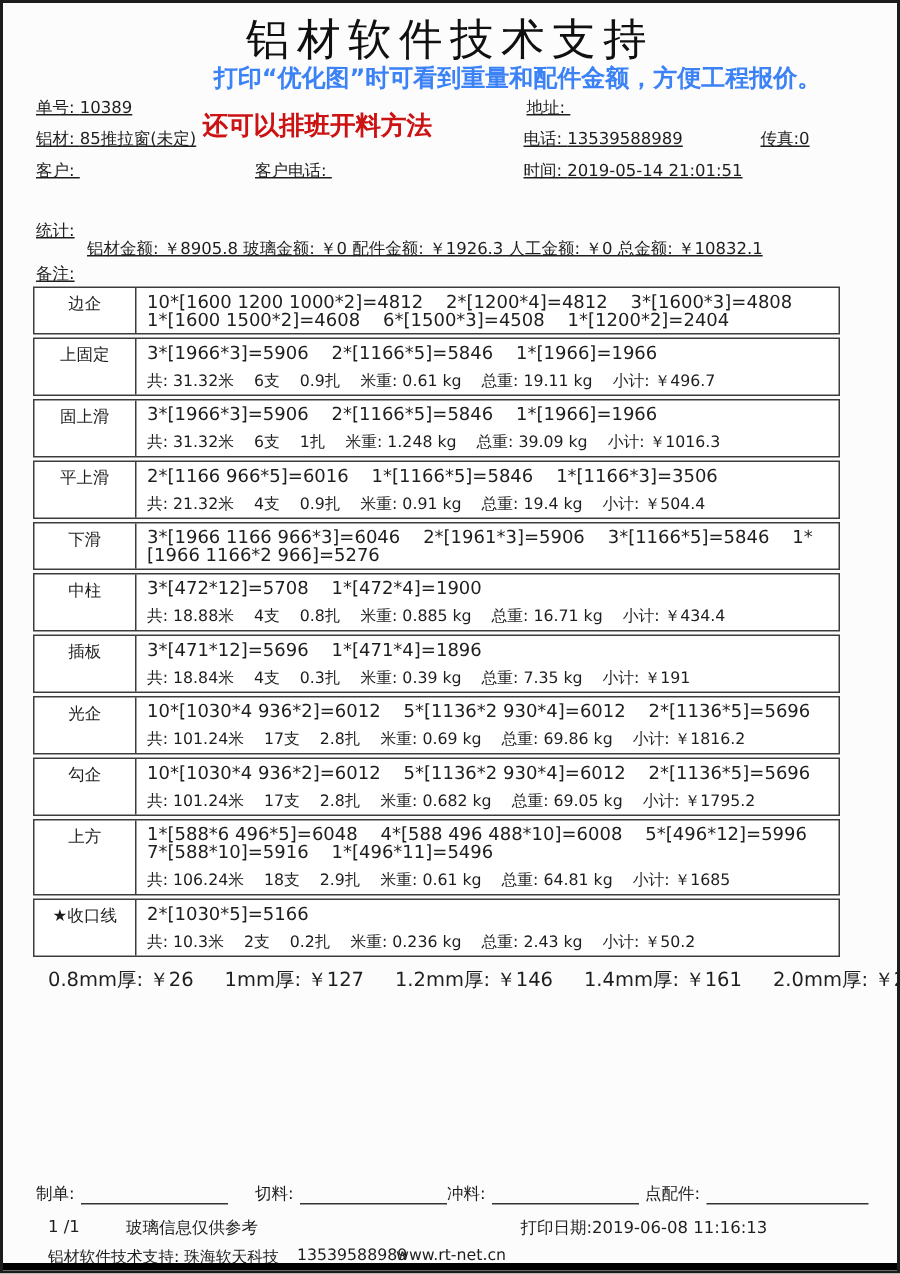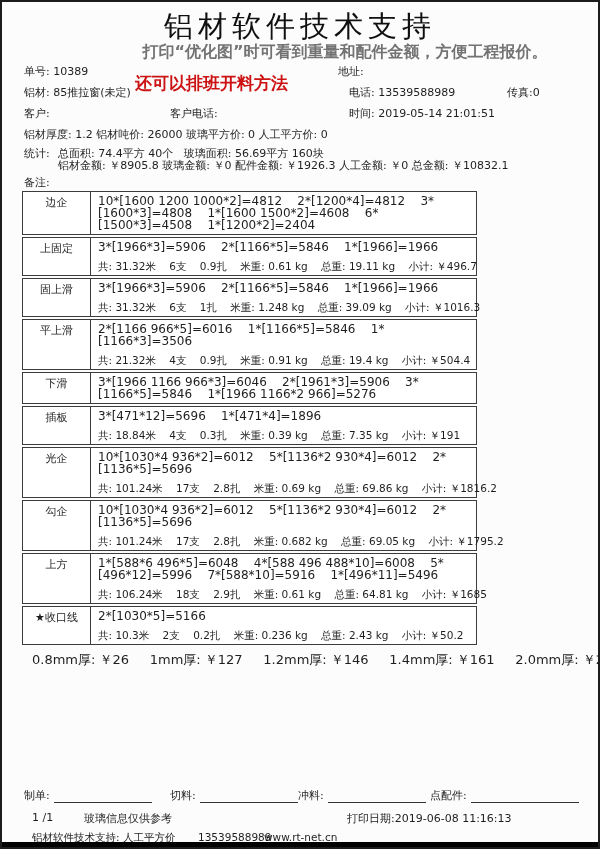--- a/index.html
+++ b/index.html
@@ -7,27 +7,27 @@
     position:relative;width:600px;height:849px;box-sizing:border-box;
     background:#fcfcfc;border:2px solid #1c1c1c;overflow:hidden;
     font-family:"DejaVu Sans","Liberation Sans",sans-serif;color:#1e1e1e;
   }
   .title{
     margin-top:8px;text-align:center;
     font-family:"DejaVu Serif","Liberation Serif",serif;
     font-size:29px;line-height:32px;letter-spacing:5px;color:#101010;
   }
   .promo1{
-    margin-left:90px;text-align:center;color:#737373;font-weight:bold;
+    margin-left:90px;text-align:center;color:#3b82f6;font-weight:bold;
     font-size:16px;line-height:18px;margin-top:1px;white-space:nowrap;
   }
   .header{position:relative;height:128px;font-size:11px;}
-  .h-item{position:absolute;white-space:pre;line-height:13px;}
+  .h-item{position:absolute;white-space:pre;line-height:13px;text-decoration:underline;}
   .promo2{position:absolute;left:133px;top:1px;color:#cc1212;font-weight:bold;font-size:17px;white-space:nowrap;margin-top:10px;}
-  .tablewrap{margin:2px 15px 0 20px;width:455px;box-sizing:border-box;}
+  .tablewrap{margin:2px 15px 0 20px;width:538px;box-sizing:border-box;}
   .trow{display:flex;border:1px solid #3c3c3c;margin-bottom:2px;background:#fff;}
   .tlabel{width:67px;flex-shrink:0;border-right:1px solid #3c3c3c;text-align:center;padding-top:3px;font-size:11px;}
   .tcontent{flex:1;padding:3px 4px 3px 7px;min-width:0;}
   .tspecs{white-space:pre-wrap;font-size:12px;line-height:12px;}
   .tsummary{margin-top:7px;white-space:pre;font-size:10.5px;line-height:12px;}
   .thickness{margin:6px 0 0 30px;font-size:13px;white-space:pre;}
   .sign-line{position:absolute;left:0;top:786px;width:100%;font-size:11px;}
   .sign-group{position:absolute;top:0;white-space:nowrap;}
   .sign-group .blank{display:inline-block;border-bottom:1px solid #333;height:11px;margin-left:4px;vertical-align:bottom;}
   .g0{left:22px}.g1{left:168px}.g2{left:296px}.g3{left:428px}
@@ -45,34 +45,32 @@
 
 <div class="page">
 
   <div class="title">铝材软件技术支持</div>
   <div class="promo1">打印“优化图”时可看到重量和配件金额，方便工程报价。</div>
 
   <div class="header">
     <span class="promo2">还可以排班开料方法</span>
 
     <span class="h-item" style="left:22px;top:4px"><span>单号: </span><span>10389</span></span>
-    <span class="h-item" style="left:336px;top:4px"><span>地址: </span><span></span></span>
+    <span class="h-item" style="left:349px;top:4px"><span>地址: </span><span></span></span>
 
     <span class="h-item" style="left:22px;top:25px"><span>铝材: </span><span>85推拉窗(未定)</span></span>
     <span class="h-item" style="left:347px;top:25px"><span>电话: </span><span>13539588989</span></span>
     <span class="h-item" style="left:505px;top:25px"><span>传真:</span><span>0</span></span>
 
     <span class="h-item" style="left:22px;top:46px"><span>客户: </span><span></span></span>
     <span class="h-item" style="left:168px;top:46px"><span>客户电话: </span><span></span></span>
     <span class="h-item" style="left:347px;top:46px"><span>时间: </span><span>2019-05-14 21:01:51</span></span>
 
-    <span class="h-item" style="left:22px;top:67px">铝材厚度: 1.2 铝材吨价: 26000 玻璃平方价: 0 人工平方价: 0</span>
 
     <span class="h-item" style="left:22px;top:86px">统计:</span>
-    <span class="h-item" style="left:56px;top:86px">总面积: 74.4平方 40个   玻璃面积: 56.69平方 160块</span>
     <span class="h-item" style="left:56px;top:98px">铝材金额: ￥8905.8 玻璃金额: ￥0 配件金额: ￥1926.3 人工金额: ￥0 总金额: ￥10832.1</span>
 
     <span class="h-item" style="left:22px;top:115px">备注:</span>
   </div>
 
   <div class="tablewrap" id="rows-host">
   <div class="trow">
     <div class="tlabel">边企</div>
     <div class="tcontent">
       <div class="tspecs">10*[1600 1200 1000*2]=4812    2*[1200*4]=4812    3*[1600*3]=4808    1*[1600 1500*2]=4608    6*[1500*3]=4508    1*[1200*2]=2404</div>
@@ -103,20 +101,27 @@
     </div>
   </div>
 
   <div class="trow">
     <div class="tlabel">下滑</div>
     <div class="tcontent">
       <div class="tspecs">3*[1966 1166 966*3]=6046    2*[1961*3]=5906    3*[1166*5]=5846    1*[1966 1166*2 966]=5276</div>
     </div>
   </div>
 
+  <div class="trow">
+    <div class="tlabel">中柱</div>
+    <div class="tcontent">
+      <div class="tspecs">3*[472*12]=5708    1*[472*4]=1900</div>
+      <div class="tsummary">共: 18.88米    4支    0.8扎    米重: 0.885 kg    总重: 16.71 kg    小计: ￥434.4</div>
+    </div>
+  </div>
 
   <div class="trow">
     <div class="tlabel">插板</div>
     <div class="tcontent">
       <div class="tspecs">3*[471*12]=5696    1*[471*4]=1896</div>
       <div class="tsummary">共: 18.84米    4支    0.3扎    米重: 0.39 kg    总重: 7.35 kg    小计: ￥191</div>
     </div>
   </div>
 
   <div class="trow">
@@ -161,19 +166,19 @@
     <span class="sign-group g3"><span>点配件:</span><span class="blank"></span></span>
   </div>
 
   <div class="info-line">
     <span class="abs pageno">1 /1</span>
     <span class="abs glassnote">玻璃信息仅供参考</span>
     <span class="abs printdate">打印日期:2019-06-08 11:16:13</span>
   </div>
 
   <div class="support-line">
-    <span class="abs suplabel">铝材软件技术支持: 人工平方价</span>
+    <span class="abs suplabel">铝材软件技术支持: 珠海软天科技</span>
     <span class="abs supphone">13539588989</span>
     <span class="abs supsite">www.rt-net.cn</span>
   </div>
 
   <div class="bottom-bar"></div>
 </div>
 
 </body></html>

